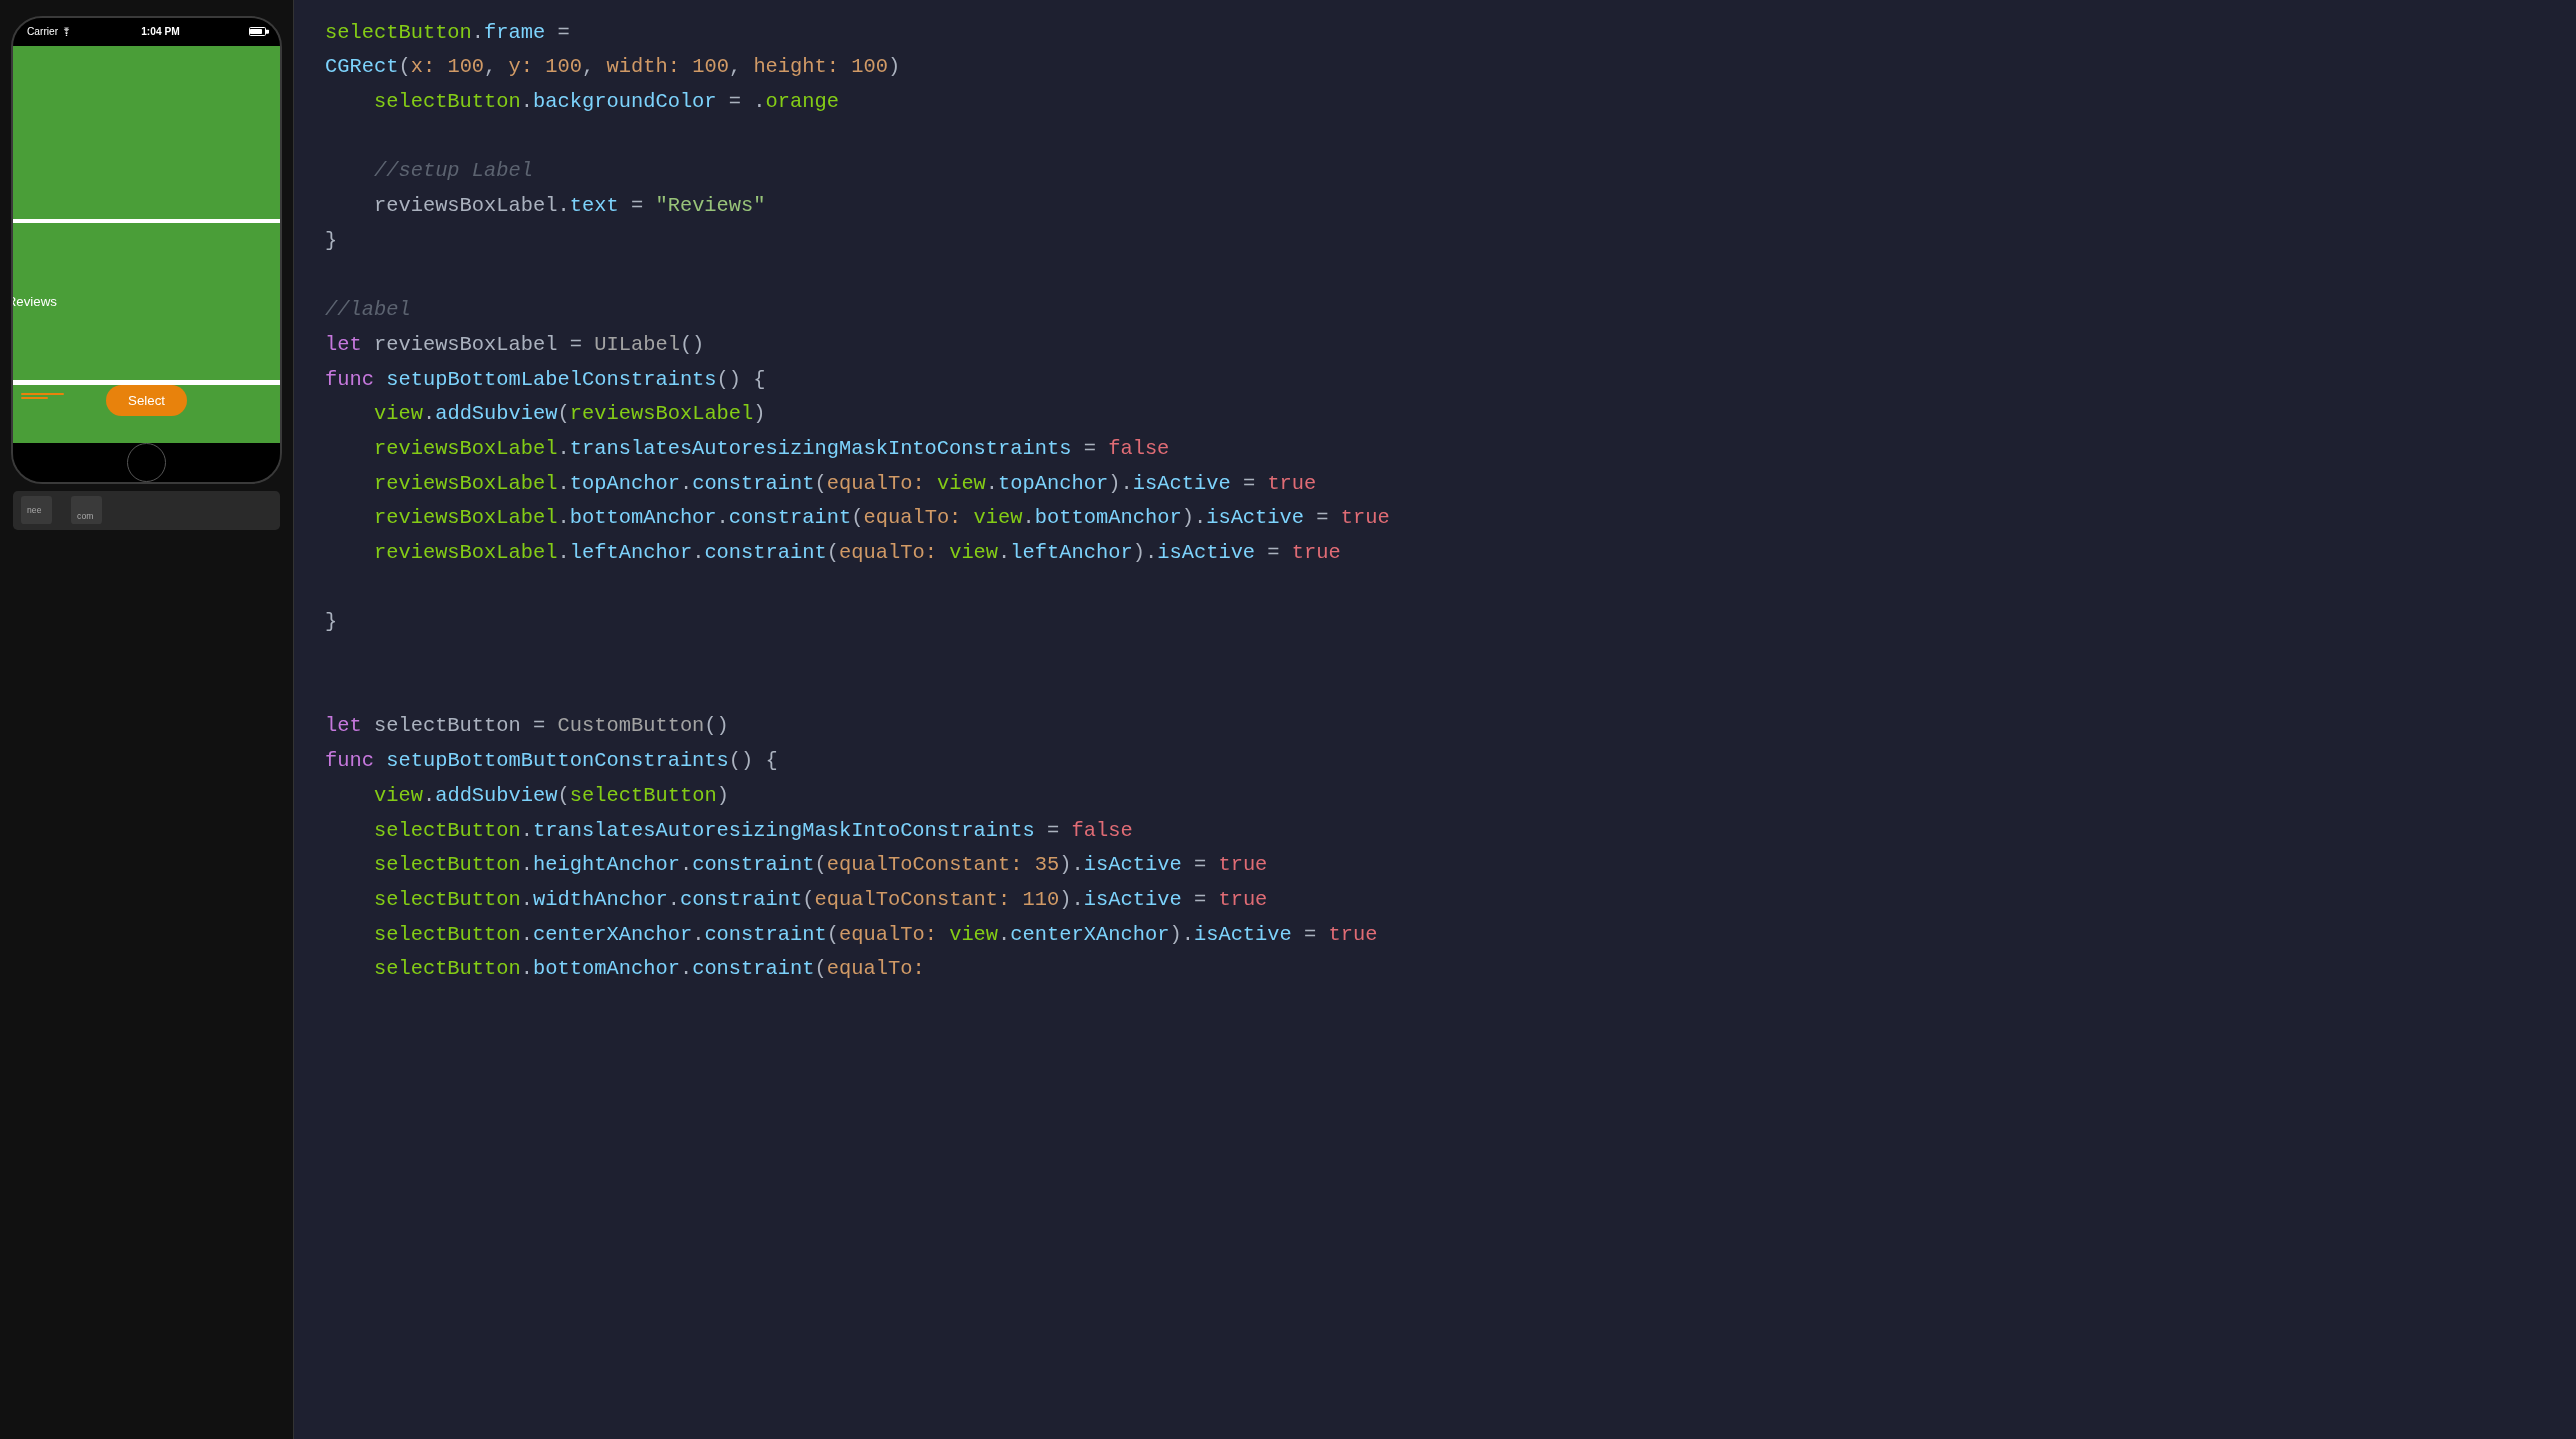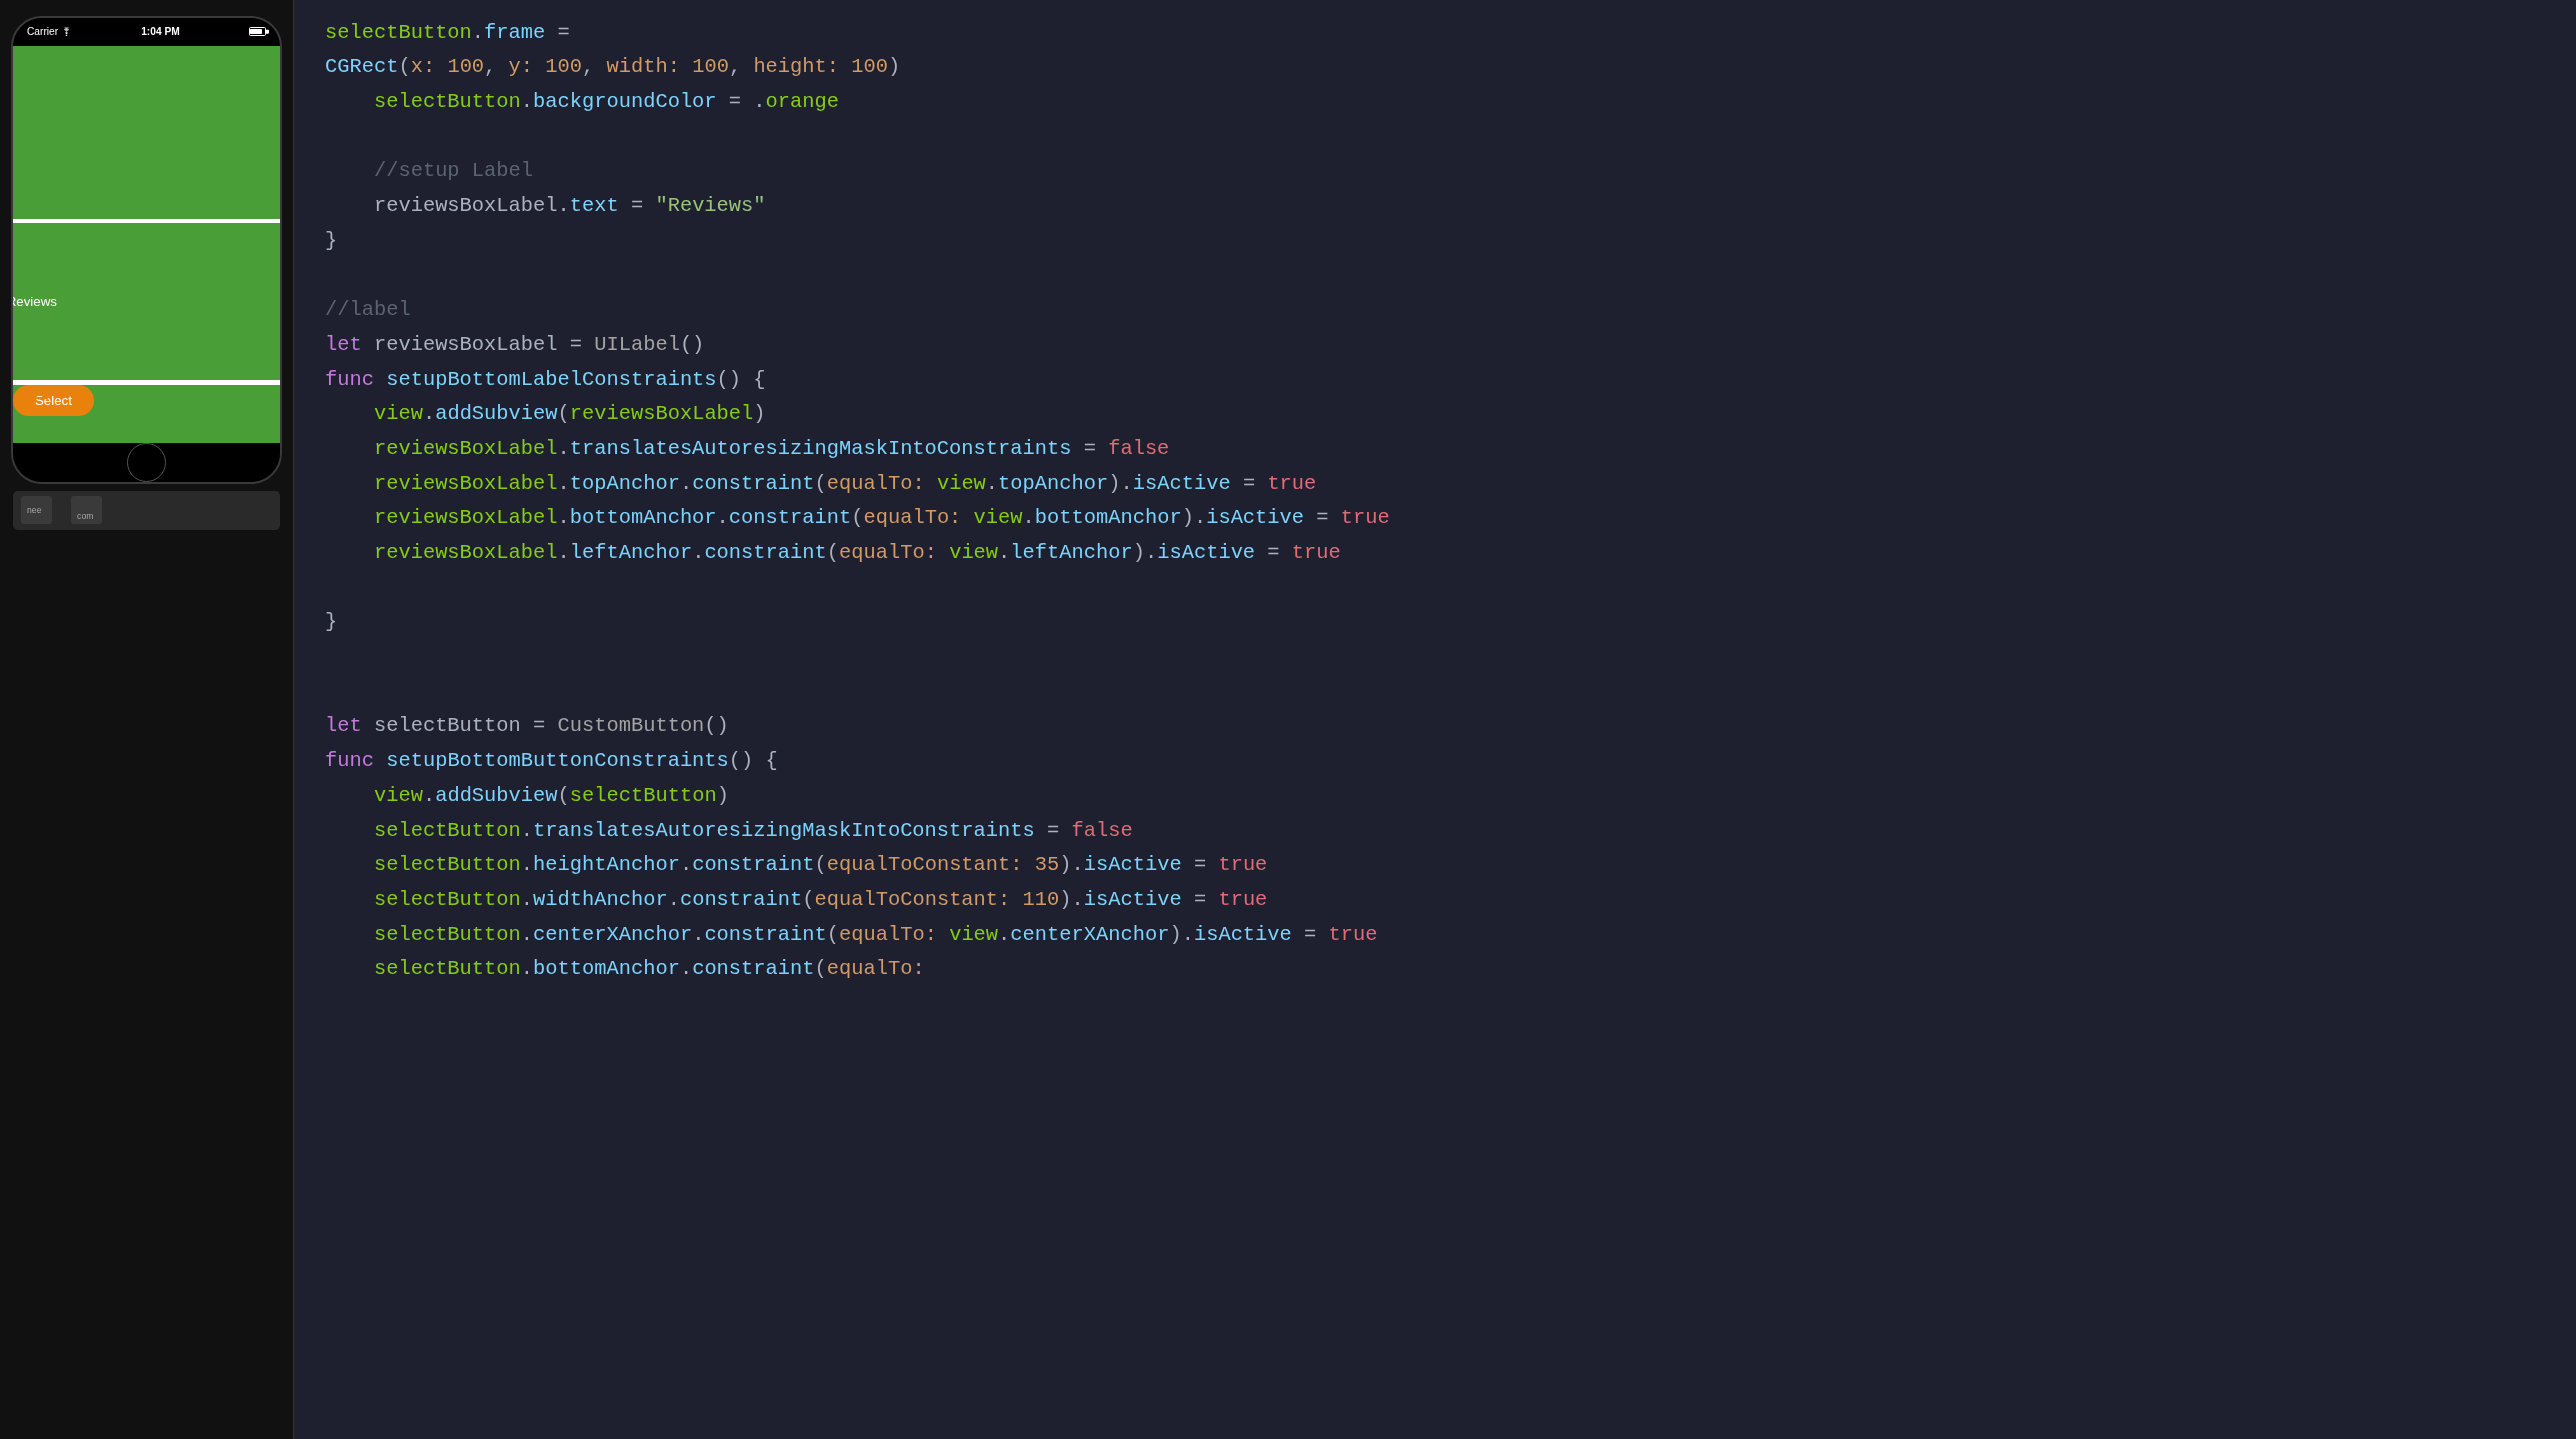--- a/index.html
+++ b/index.html
@@ -136,21 +136,21 @@
       height: 4.7px;
       background: #fff;
       flex-shrink: 0;
     }
 
     .bottom-green-area {
       background: #4a9e38;
       flex: 1;
       display: flex;
       flex-direction: column;
-      align-items: flex-start;
+      align-items: center;
       justify-content: flex-end;
       padding-bottom: 20px;
       position: relative;
     }
 
     .orange-button-area {
       position: absolute;
       left: 7.8px;
       top: 7.8px;
     }
@@ -248,21 +248,21 @@
     }
 
     
     .t-kw    { color: #c678dd; }   
     .t-fn    { color: #7dd3fc; }   
     .t-str   { color: #98c379; }   
     .t-num   { color: #d19a66; }   
     .t-bool  { color: #e06c75; }   
     .t-prop  { color: #84cc16; }   
     .t-type  { color: #a3a3a3; }   
-    .t-cmt   { color: #5c6370; }
+    .t-cmt   { color: #5c6370; font-style: italic; }
     .t-plain { color: #abb2bf; }
     .t-paren { color: #abb2bf; }
     .t-param { color: #d19a66; }
   </style>
 </head>
 <body>
 
 <div class="simulator-panel">
   <div class="phone-frame">
 

